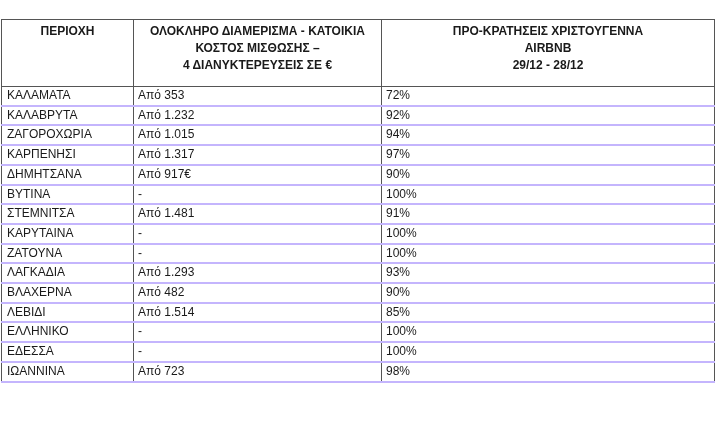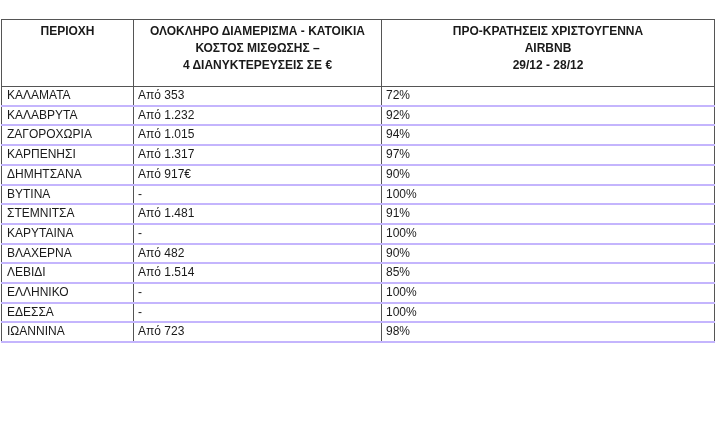--- a/index.html
+++ b/index.html
@@ -124,20 +124,30 @@
         <td class="region">ΣΤΕΜΝΙΤΣΑ</td>
         <td class="cost">Από 1.481</td>
         <td class="pct">91%</td>
       </tr>
     <tr>
         <td class="region">ΚΑΡΥΤΑΙΝΑ</td>
         <td class="cost">-</td>
         <td class="pct">100%</td>
       </tr>
     <tr>
+        <td class="region">ΖΑΤΟΥΝΑ</td>
+        <td class="cost">-</td>
+        <td class="pct">100%</td>
+      </tr>
+    <tr>
+        <td class="region">ΛΑΓΚΑΔΙΑ</td>
+        <td class="cost">Από 1.293</td>
+        <td class="pct">93%</td>
+      </tr>
+    <tr>
         <td class="region">ΒΛΑΧΕΡΝΑ</td>
         <td class="cost">Από 482</td>
         <td class="pct">90%</td>
       </tr>
     <tr>
         <td class="region">ΛΕΒΙΔΙ</td>
         <td class="cost">Από 1.514</td>
         <td class="pct">85%</td>
       </tr>
     <tr>

